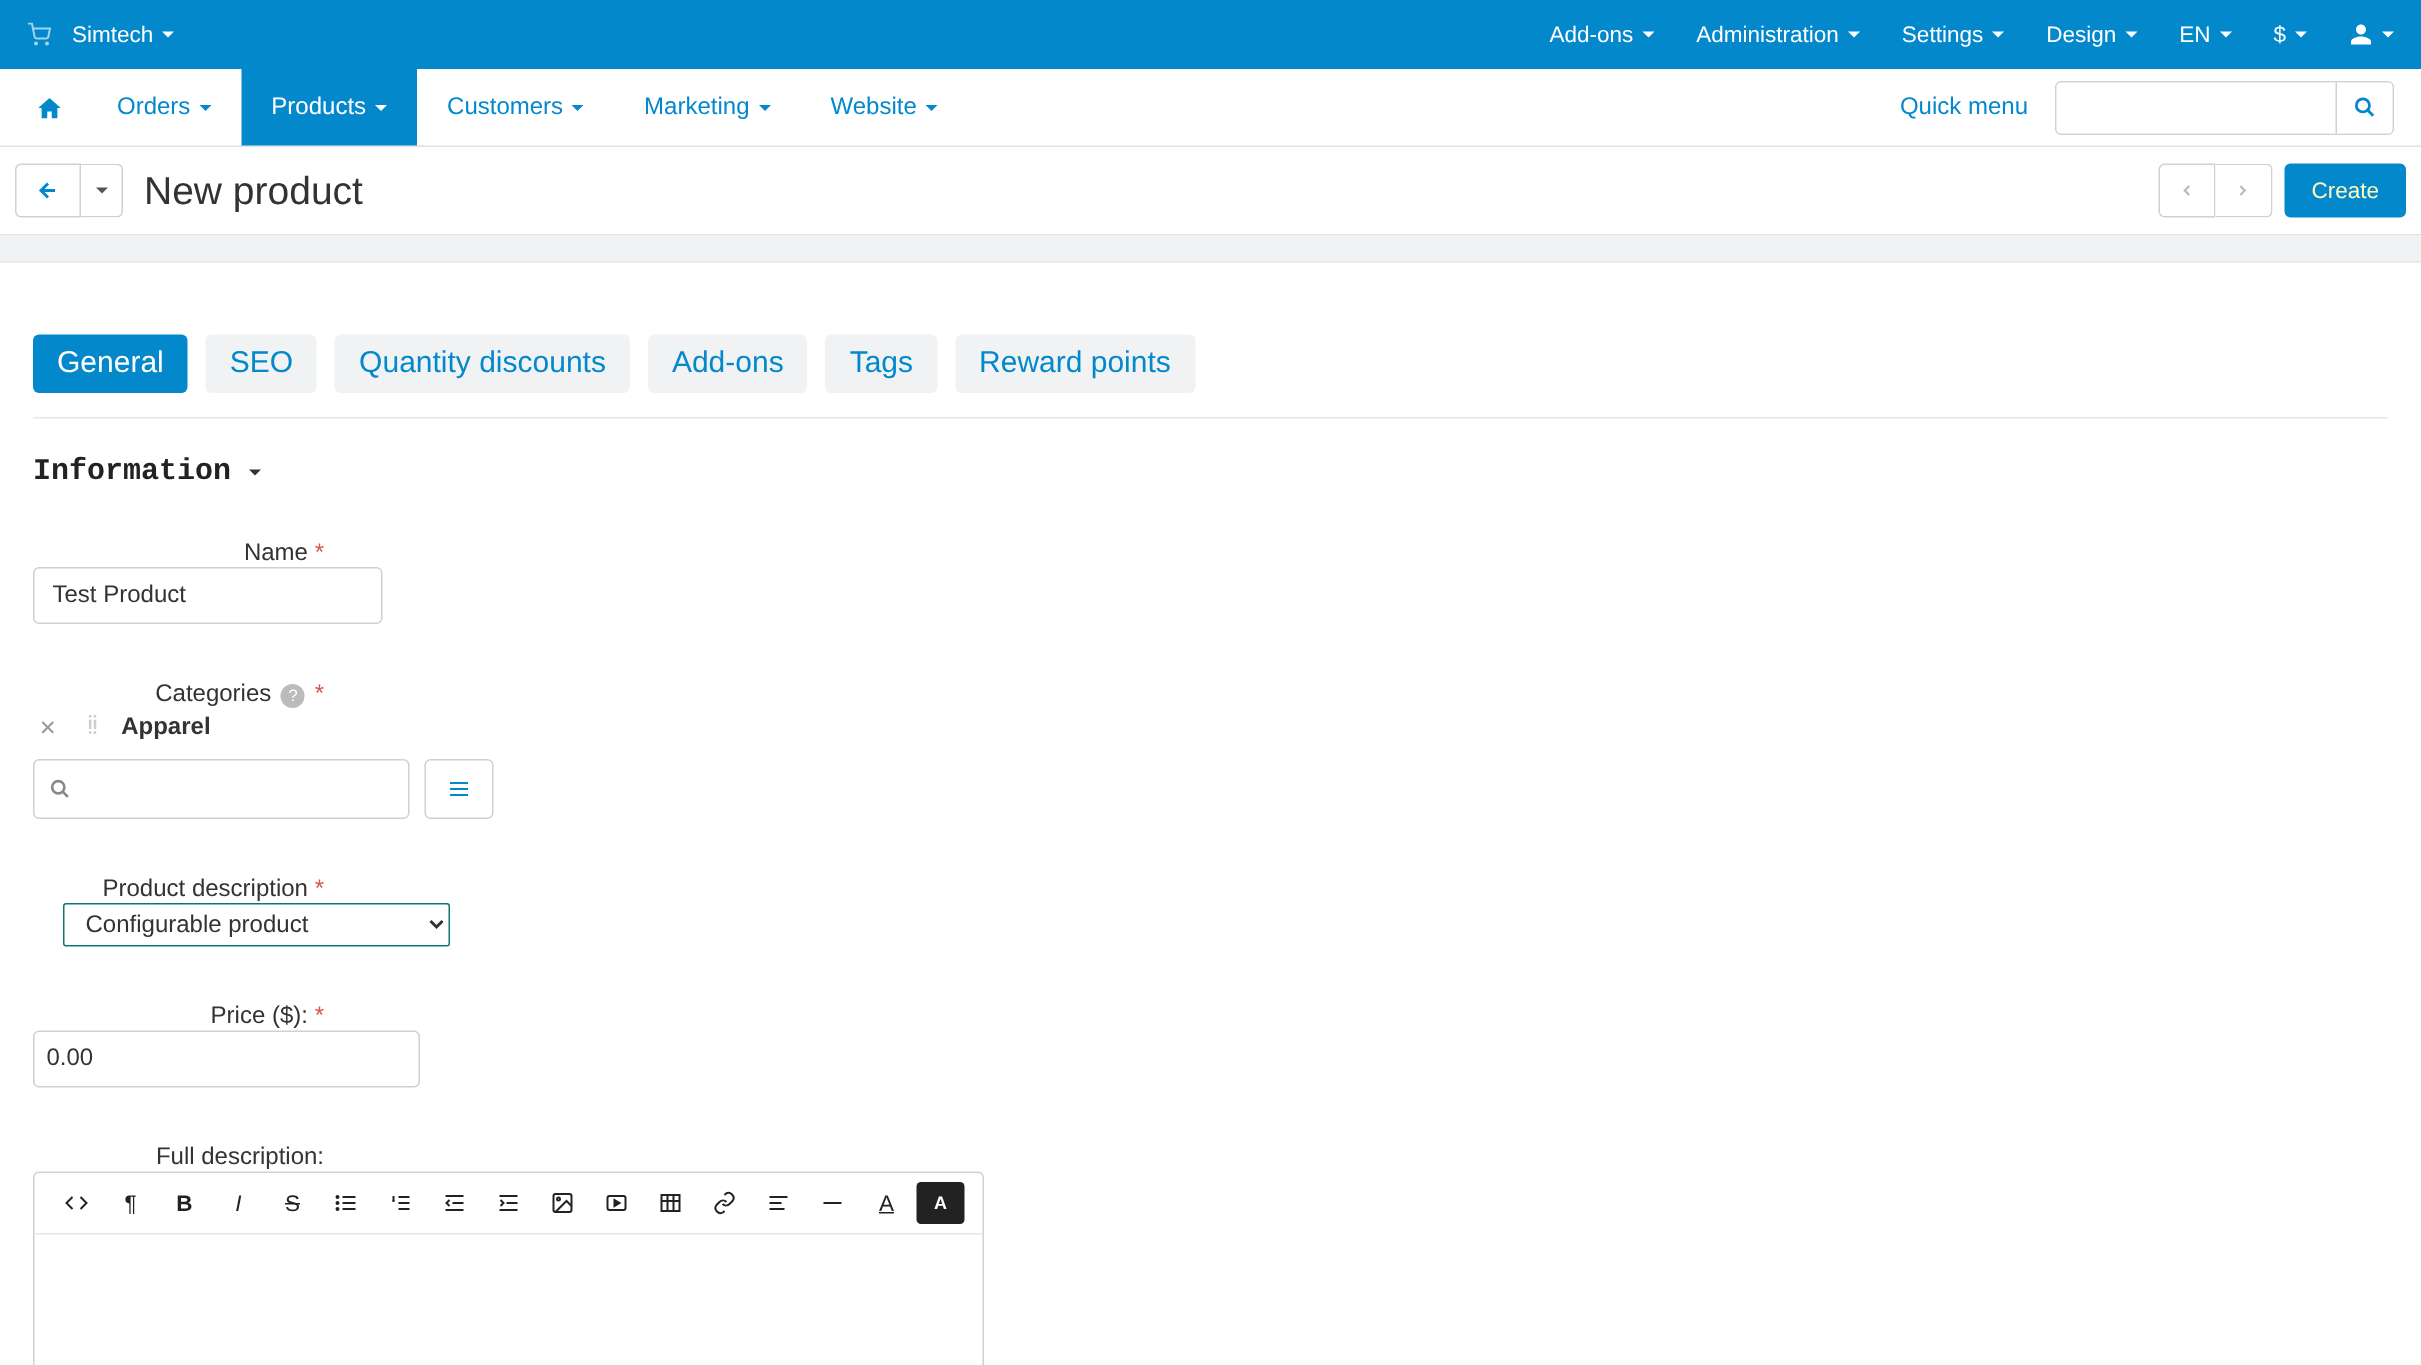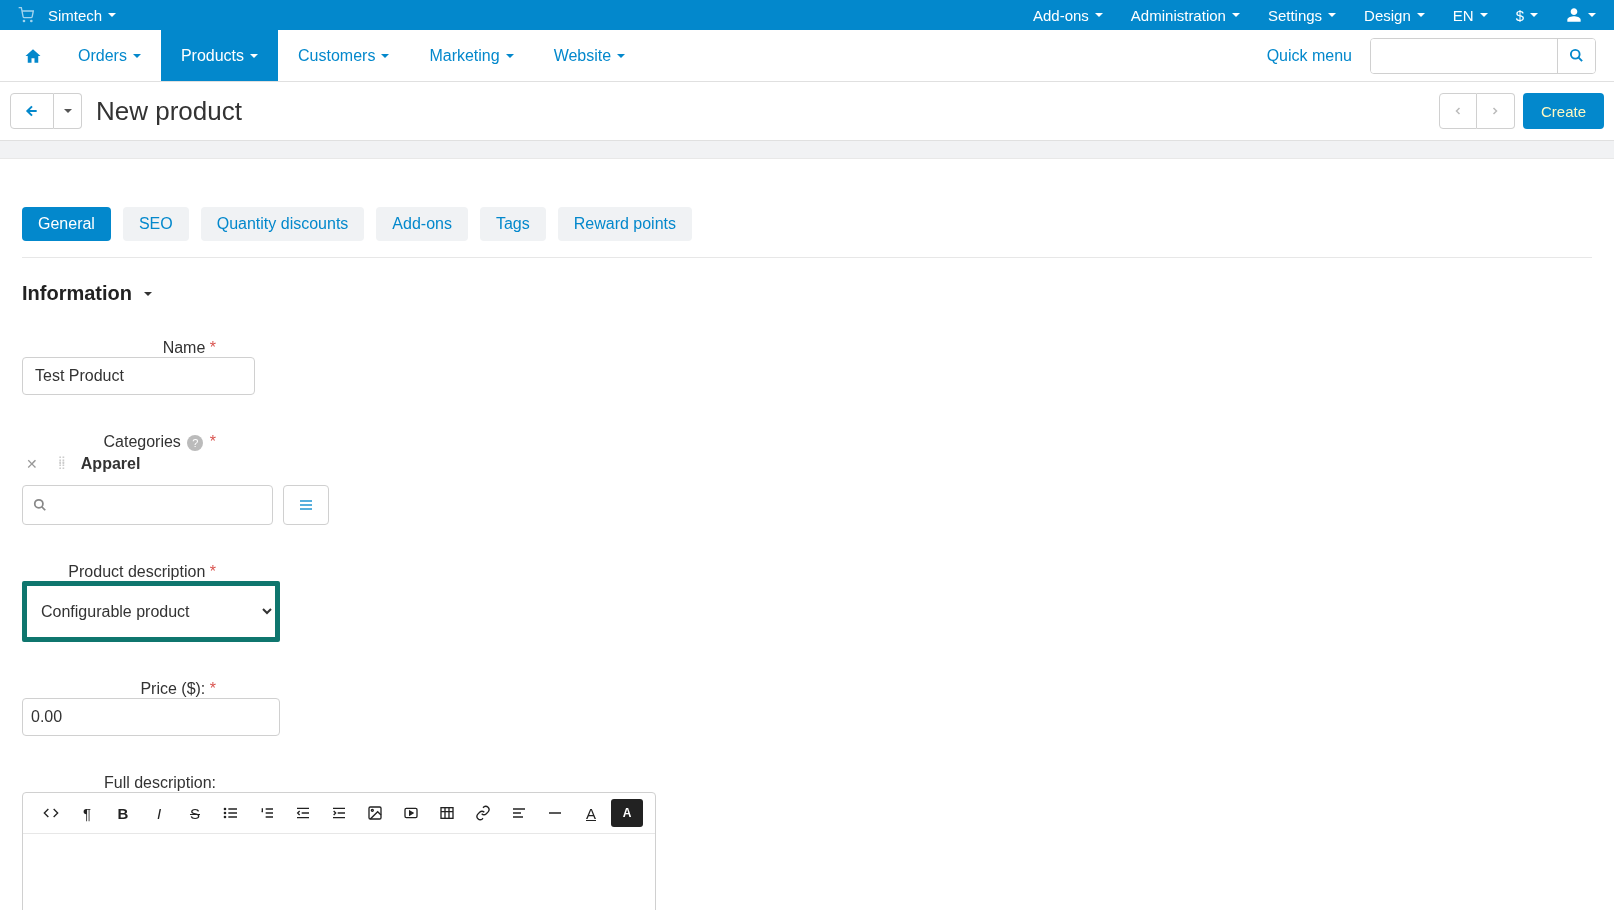--- a/index.html
+++ b/index.html
@@ -1,19 +1,19 @@
 <!DOCTYPE html>
 <html><head>
 <meta charset="utf-8">
 <style>
 * { box-sizing: border-box; margin: 0; padding: 0; }
 body { font-family: -apple-system, BlinkMacSystemFont, "Segoe UI", Helvetica, Arial, sans-serif; font-size: 14px; color: #333; background: #fff; }
 
 
-.topbar { background: #0388cc; height: 30px; display: flex; align-items: center; justify-content: space-between; padding: 0 18px; color: #fff; }
+.topbar { background: #0388cc; height: 46px; display: flex; align-items: center; justify-content: space-between; padding: 0 18px; color: #fff; }
 .topbar-left { display: flex; align-items: center; gap: 14px; }
 .topbar-right { display: flex; align-items: center; gap: 28px; }
 .topbar-item { color: #fff; font-size: 15px; display: flex; align-items: center; gap: 6px; cursor: pointer; }
 .cart-icon { opacity: 0.8; }
 .caret { width: 0; height: 0; border-left: 4px solid transparent; border-right: 4px solid transparent; border-top: 4px solid #fff; display: inline-block; }
 
 
 .mainnav { background: #fff; border-bottom: 1px solid #e0e0e0; height: 52px; display: flex; align-items: stretch; justify-content: space-between; padding: 0 8px; }
 .mainnav-left { display: flex; align-items: stretch; }
 .nav-item { display: flex; align-items: center; padding: 0 20px; color: #0388cc; font-size: 16px; cursor: pointer; gap: 6px; }
@@ -42,37 +42,37 @@
 .create-btn { background: #0388cc; color: #fef9c3; border: none; padding: 0 18px; height: 36px; border-radius: 4px; font-size: 15px; cursor: pointer; }
 
 
 .gap { height: 18px; background: #f1f2f4; border-bottom: 1px solid #e8e8e8; }
 
 
 .content { padding: 48px 22px 40px; }
 
 
 .tabs { display: flex; gap: 12px; margin-bottom: 16px; }
-.tab { padding: 8px 16px; border-radius: 4px; background: #f0f2f4; color: #0388cc; font-size: 16px; cursor: pointer; }
+.tab { padding: 8px 16px; border-radius: 4px; background: #f0f2f4; color: #0388cc; font-size: 20px; cursor: pointer; }
 .tab.active { background: #0388cc; color: #fff; }
 .tabs-rule { border: none; border-top: 1px solid #e7e7e7; margin-bottom: 24px; }
 
 
-.section-head { display: flex; align-items: center; gap: 12px; font-size: 20px; font-weight: 600; color: #222; margin-bottom: 26px; cursor: pointer; }
+.section-head { display: flex; align-items: center; gap: 12px; font-size: 20px; font-weight: 600; color: #222; margin-bottom: 26px; cursor: pointer; font-family: Liberation Mono, monospace; }
 .section-head .caret { border-top-color: #333; }
 
 
 .form-row { display: flex; align-items: flex-start; margin-bottom: 30px; flex-direction: column; }
 .form-label { width: 214px; text-align: right; padding-right: 20px; padding-top: 8px; font-size: 16px; color: #333; }
 .req { color: #d9534f; }
 .form-field { flex: 1; }
 
 .text-input { width: 100%; border: 1px solid #d0d0d0; border-radius: 4px; padding: 9px 12px; font-size: 16px; color: #333; outline: none; }
 .num-input { width: 258px; border: 1px solid #d0d0d0; border-radius: 4px; padding: 9px 8px; font-size: 16px; color: #333; outline: none; }
-.select { width: 258px; border: 5px solid #0f766e; border-radius: 2px; padding: 16px 10px; font-size: 16px; color: #333; background: #fff; }
+.select { width: 258px; border: 1px solid #0f766e; border-radius: 2px; padding: 4px 10px; font-size: 16px; color: #333; background: #fff; margin-left: 20px; }
 
 .cat-chip { display: flex; align-items: center; gap: 16px; padding: 4px 0 12px; }
 .cat-chip .x { color: #999; font-size: 14px; cursor: pointer; padding: 0 4px; }
 .cat-chip .dots { color: #ccc; letter-spacing: -1px; cursor: grab; user-select: none; font-size: 11px; line-height: 5px; }
 .cat-chip .name { font-weight: 700; font-size: 16px; color: #333; }
 
 .cat-search-row { display: flex; gap: 10px; align-items: stretch; }
 .cat-search { flex: 1; display: flex; align-items: center; border: 1px solid #d0d0d0; border-radius: 4px; padding: 0 10px; height: 40px; }
 .cat-search input { border: none; flex: 1; padding: 8px; font-size: 15px; outline: none; }
 .cat-menu-btn { width: 46px; border: 1px solid #d0d0d0; border-radius: 4px; background: #fff; color: #0388cc; display: flex; align-items: center; justify-content: center; cursor: pointer; }

